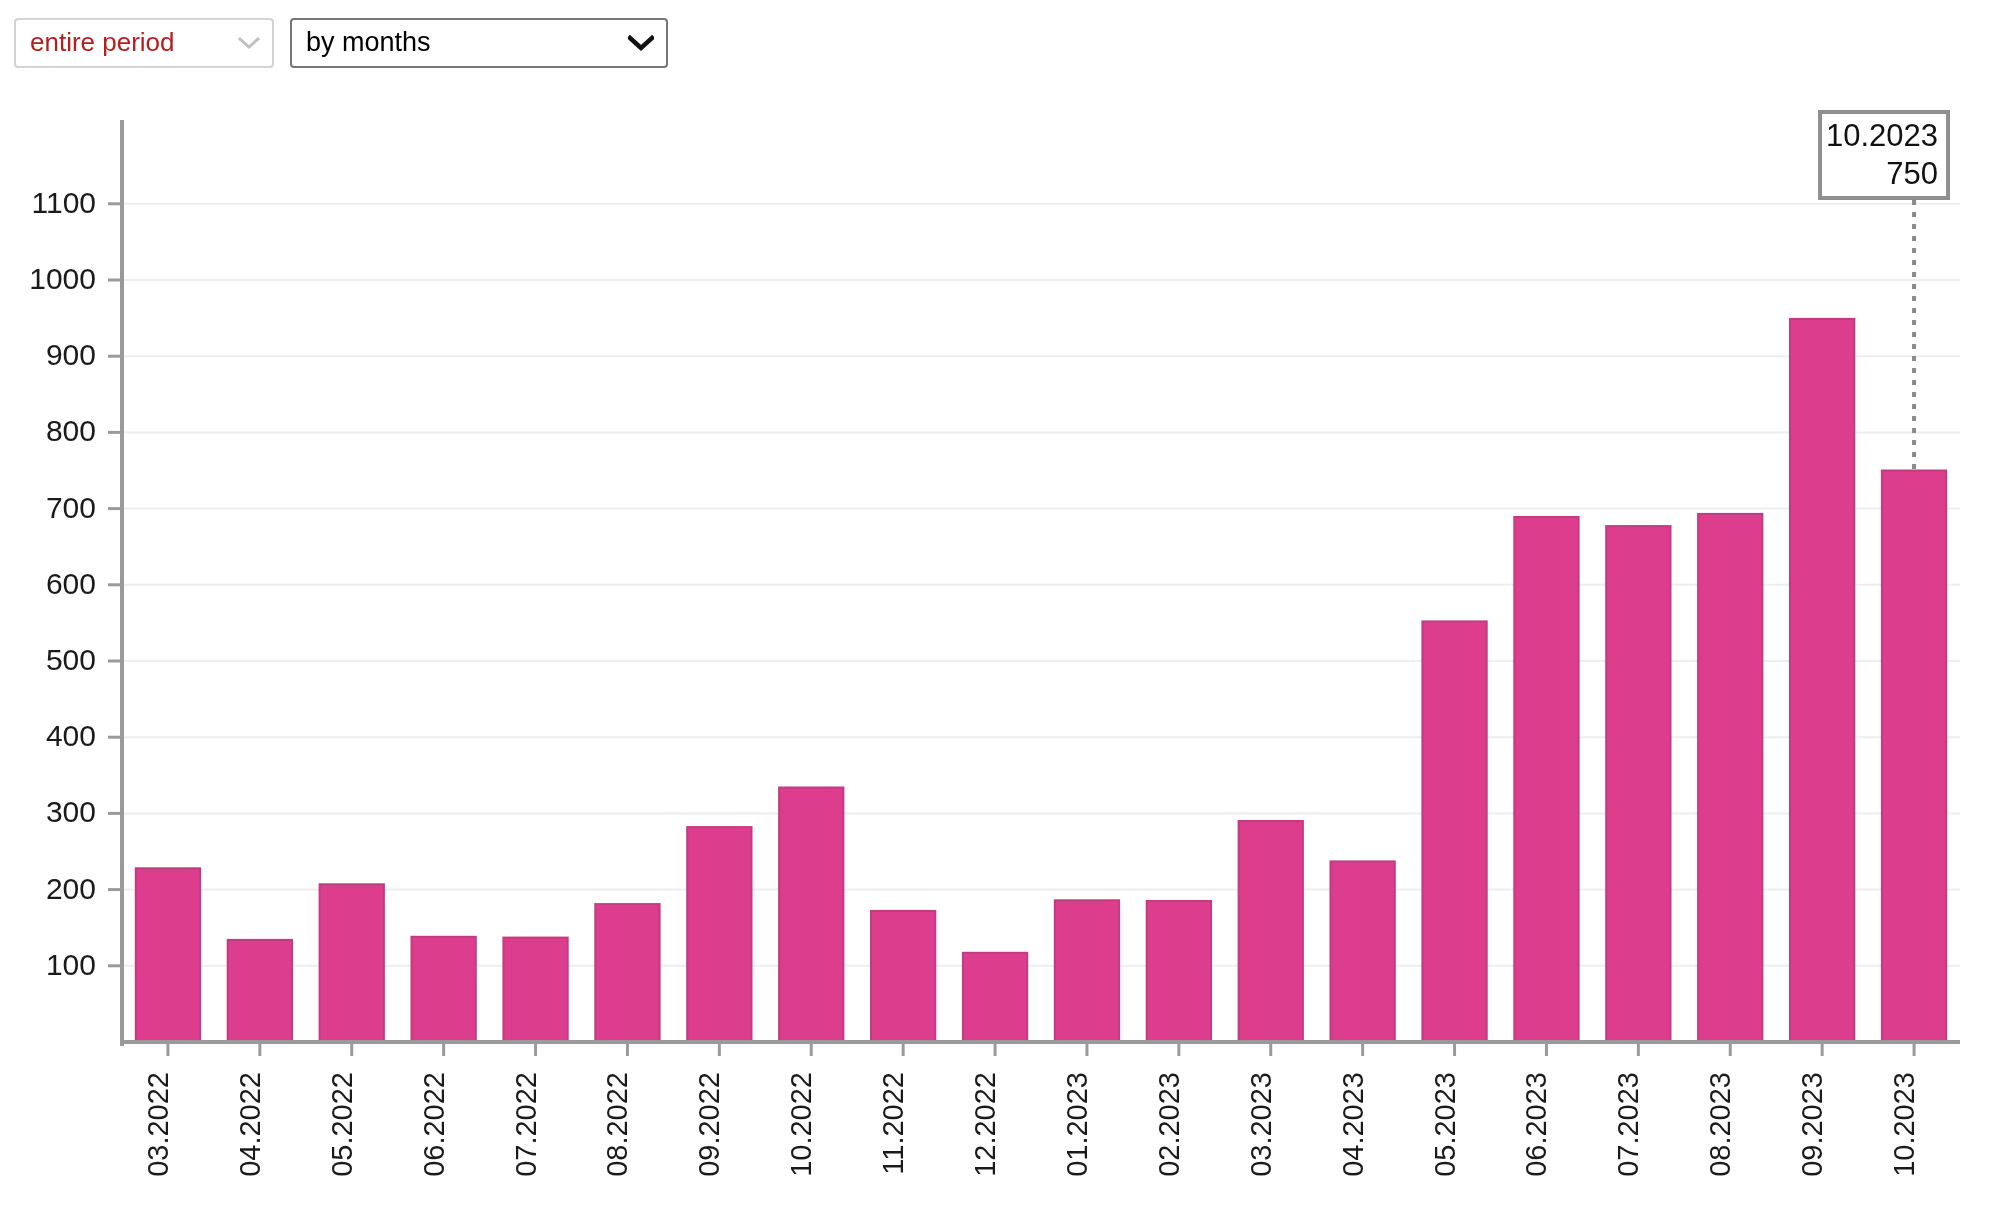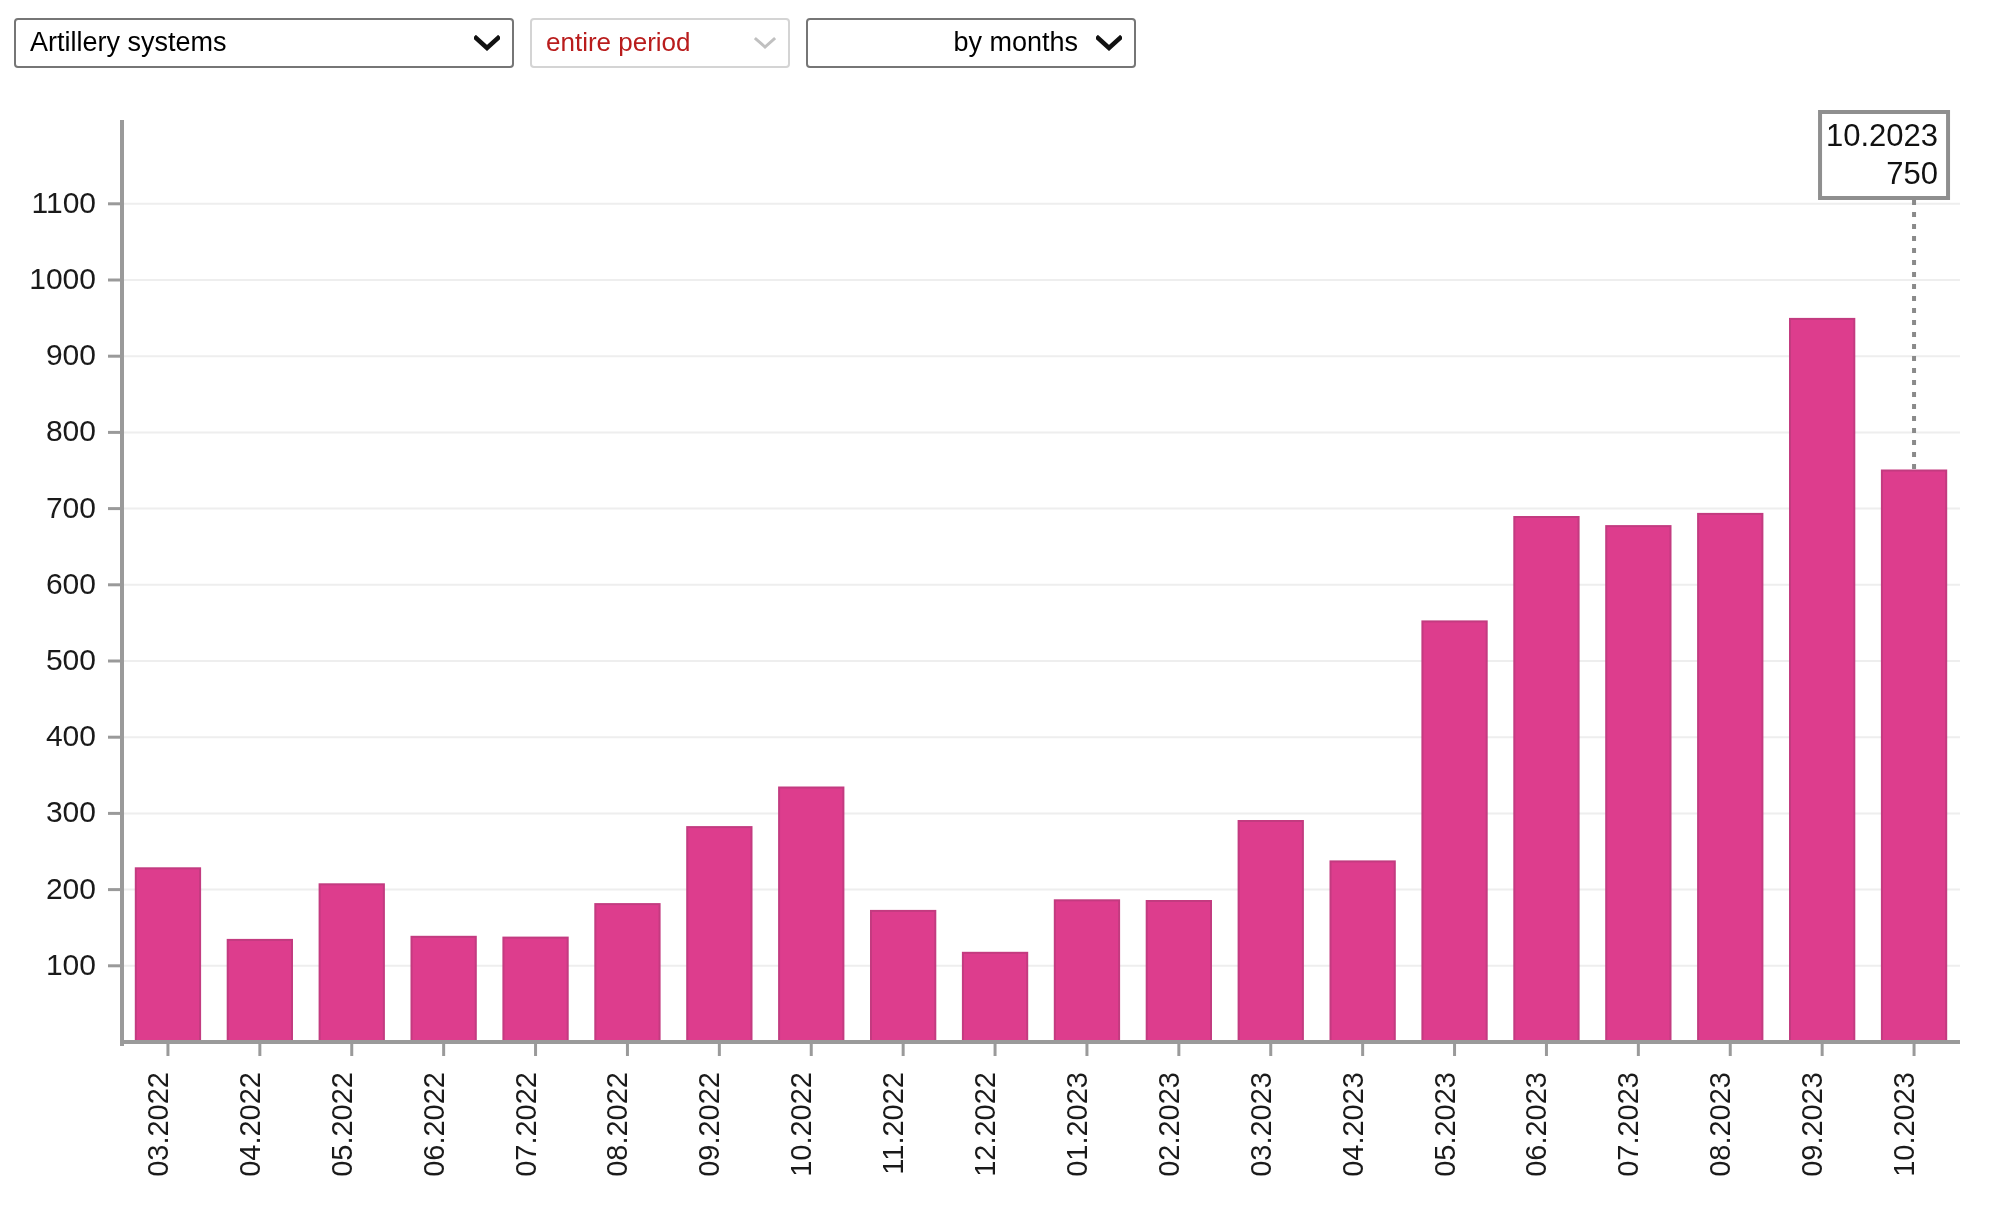--- a/index.html
+++ b/index.html
@@ -51,21 +51,21 @@
   }
   .select-box .chev svg { display: block; }
 
   #select-indicator { width: 500px; }
   #select-period {
     width: 260px;
     border-color: #d4d4d4;
     color: #b0b0b0;
   }
   #select-period .sel-label { color: #b91c1c; font-size: 26px; }
-  #select-granularity { width: 330px; text-align: right; }
+  #select-granularity { width: 378px; }
 
   
   #chart-area {
     position: absolute;
     left: 0;
     top: 80px;
     width: 2000px;
     height: 1133px;
   }
   #plot-svg {
@@ -117,28 +117,20 @@
     font-size: 31px;
     fill: #111111;
     text-anchor: end;
   }
 </style>
 </head>
 <body>
 
 <div id="toolbar">
 
-  <div class="select-box" id="select-indicator">
-    <span class="sel-label">Artillery systems</span>
-    <span class="chev">
-      <svg width="26" height="16" viewBox="0 0 26 16">
-        <path d="M2 3 L13 13 L24 3" fill="none" stroke="#111111" stroke-width="4.5" stroke-linecap="square" stroke-linejoin="miter"></path>
-      </svg>
-    </span>
-  </div>
 
   <div class="select-box" id="select-period">
     <span class="sel-label">entire period</span>
     <span class="chev">
       <svg width="22" height="14" viewBox="0 0 22 14">
         <path d="M2 3 L11 11 L20 3" fill="none" stroke="#c0c0c0" stroke-width="3" stroke-linecap="square" stroke-linejoin="miter"></path>
       </svg>
     </span>
   </div>
 

